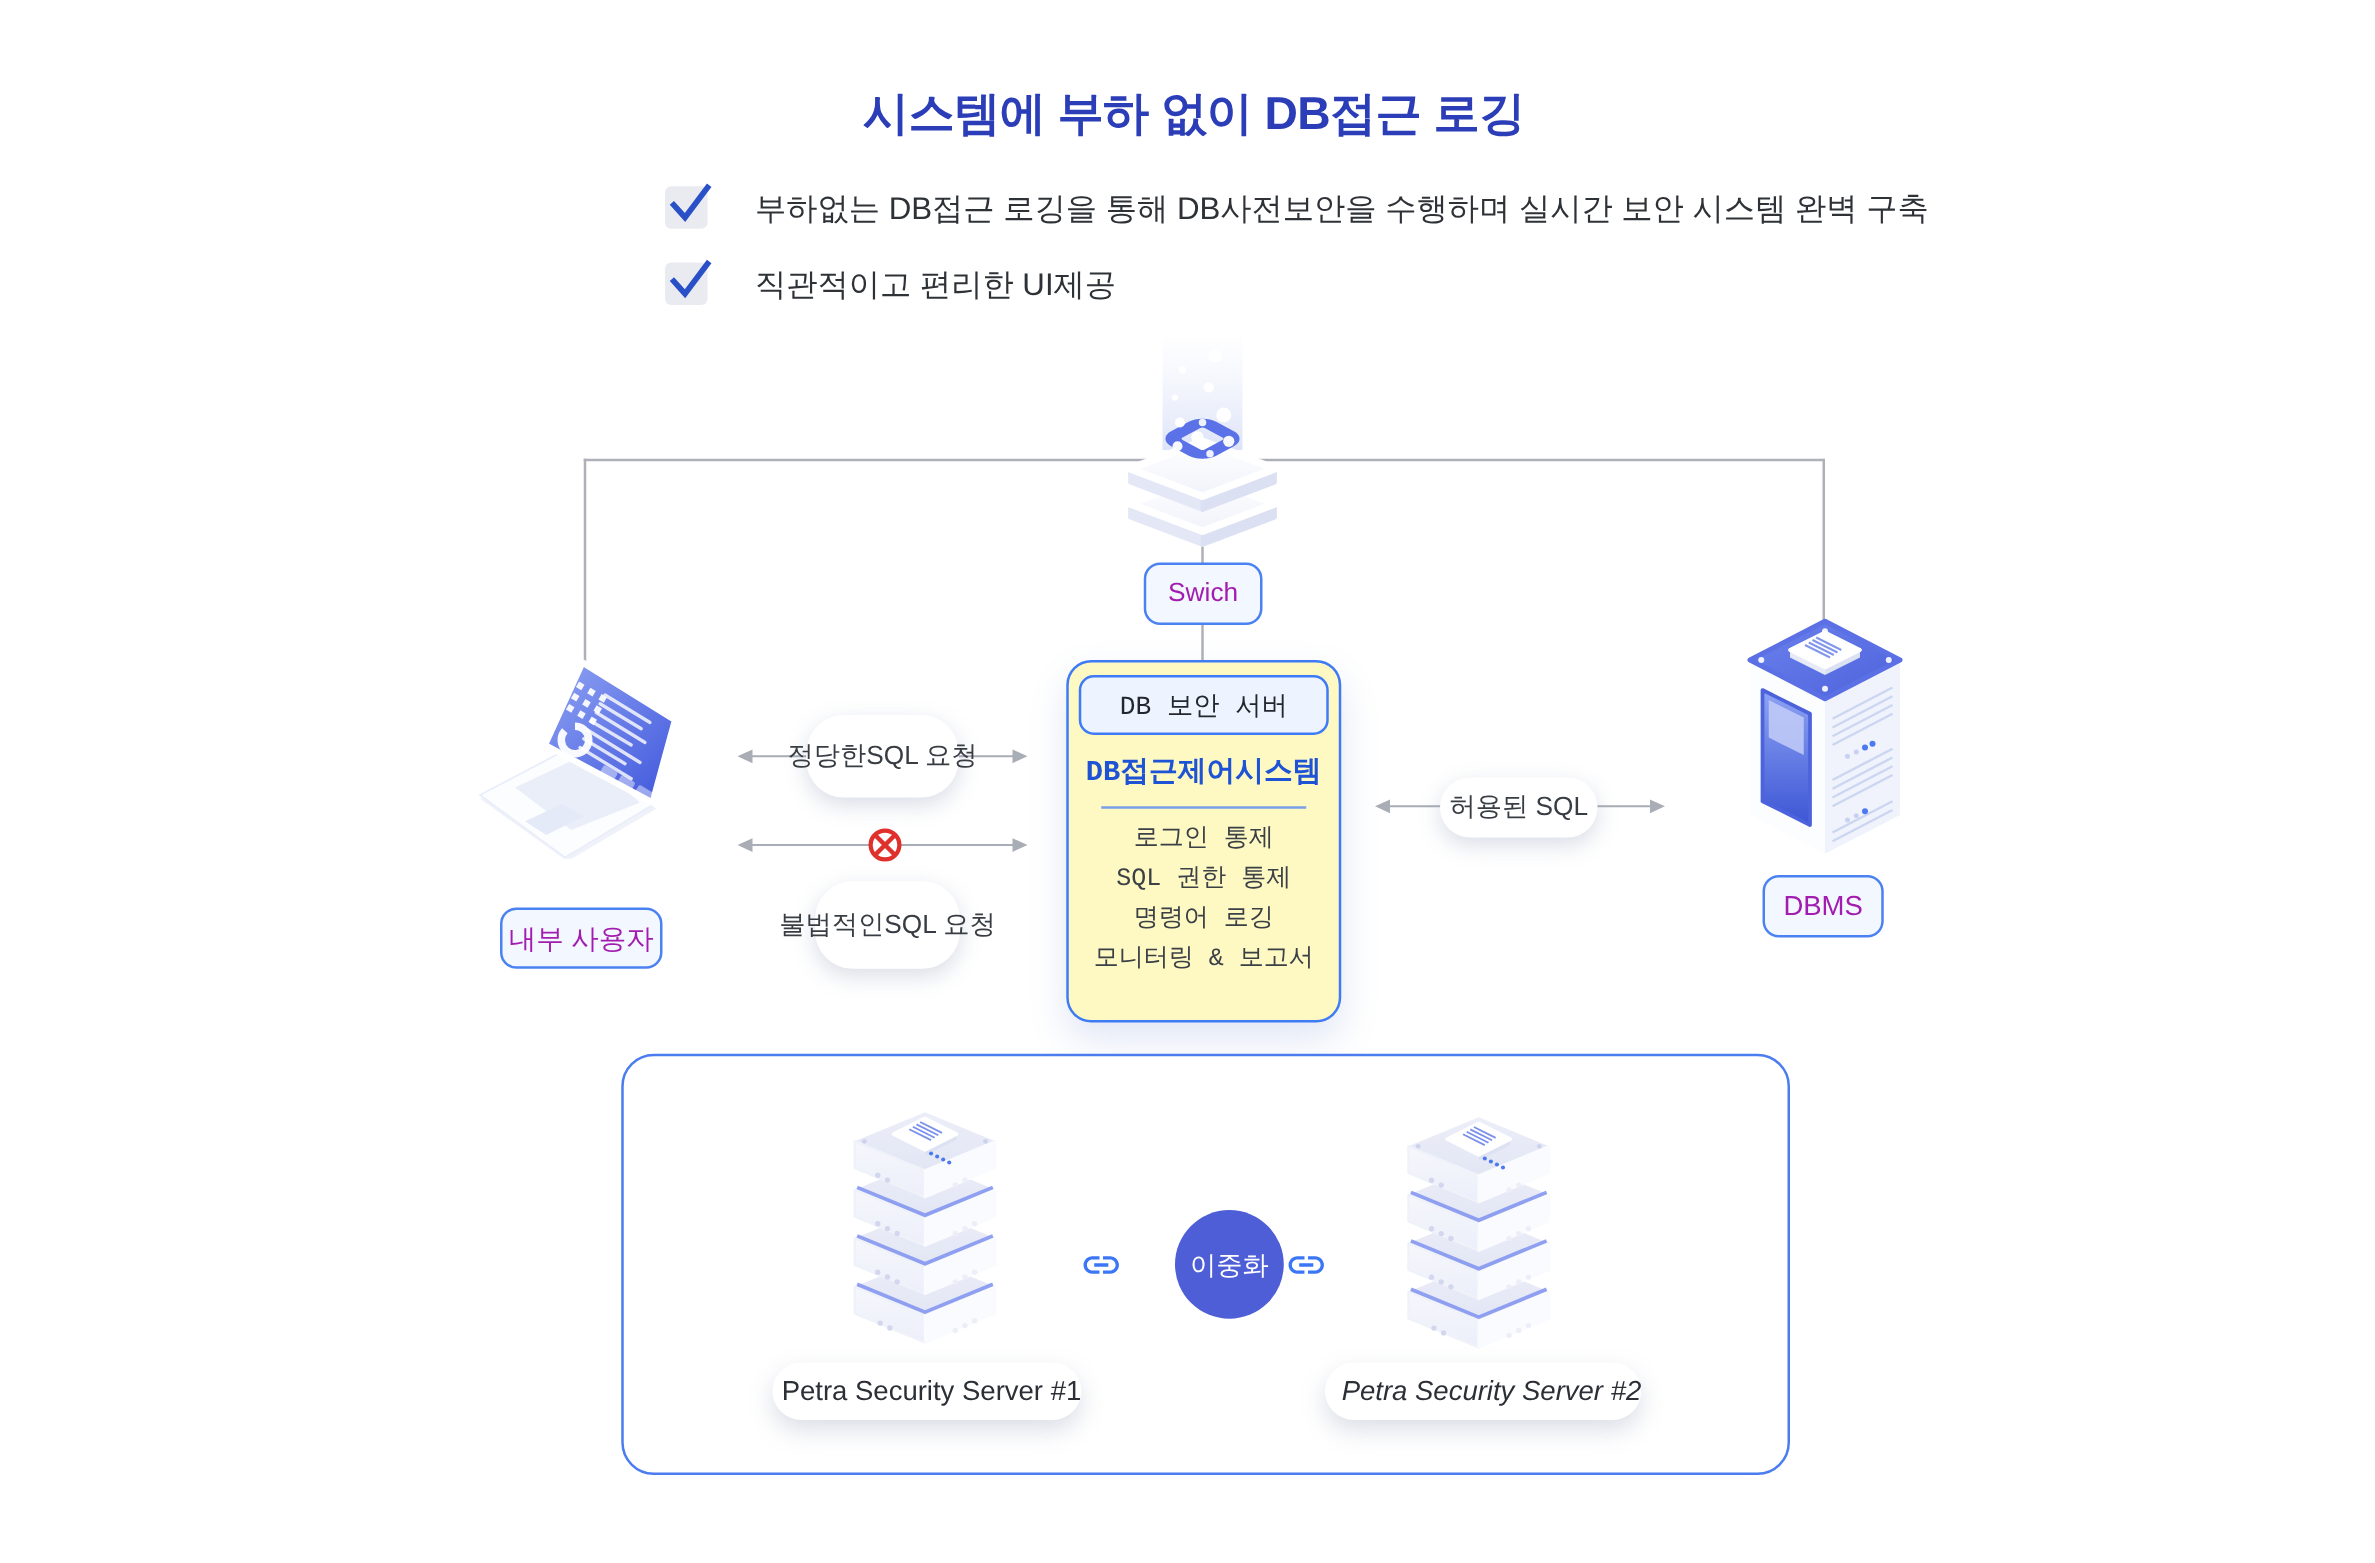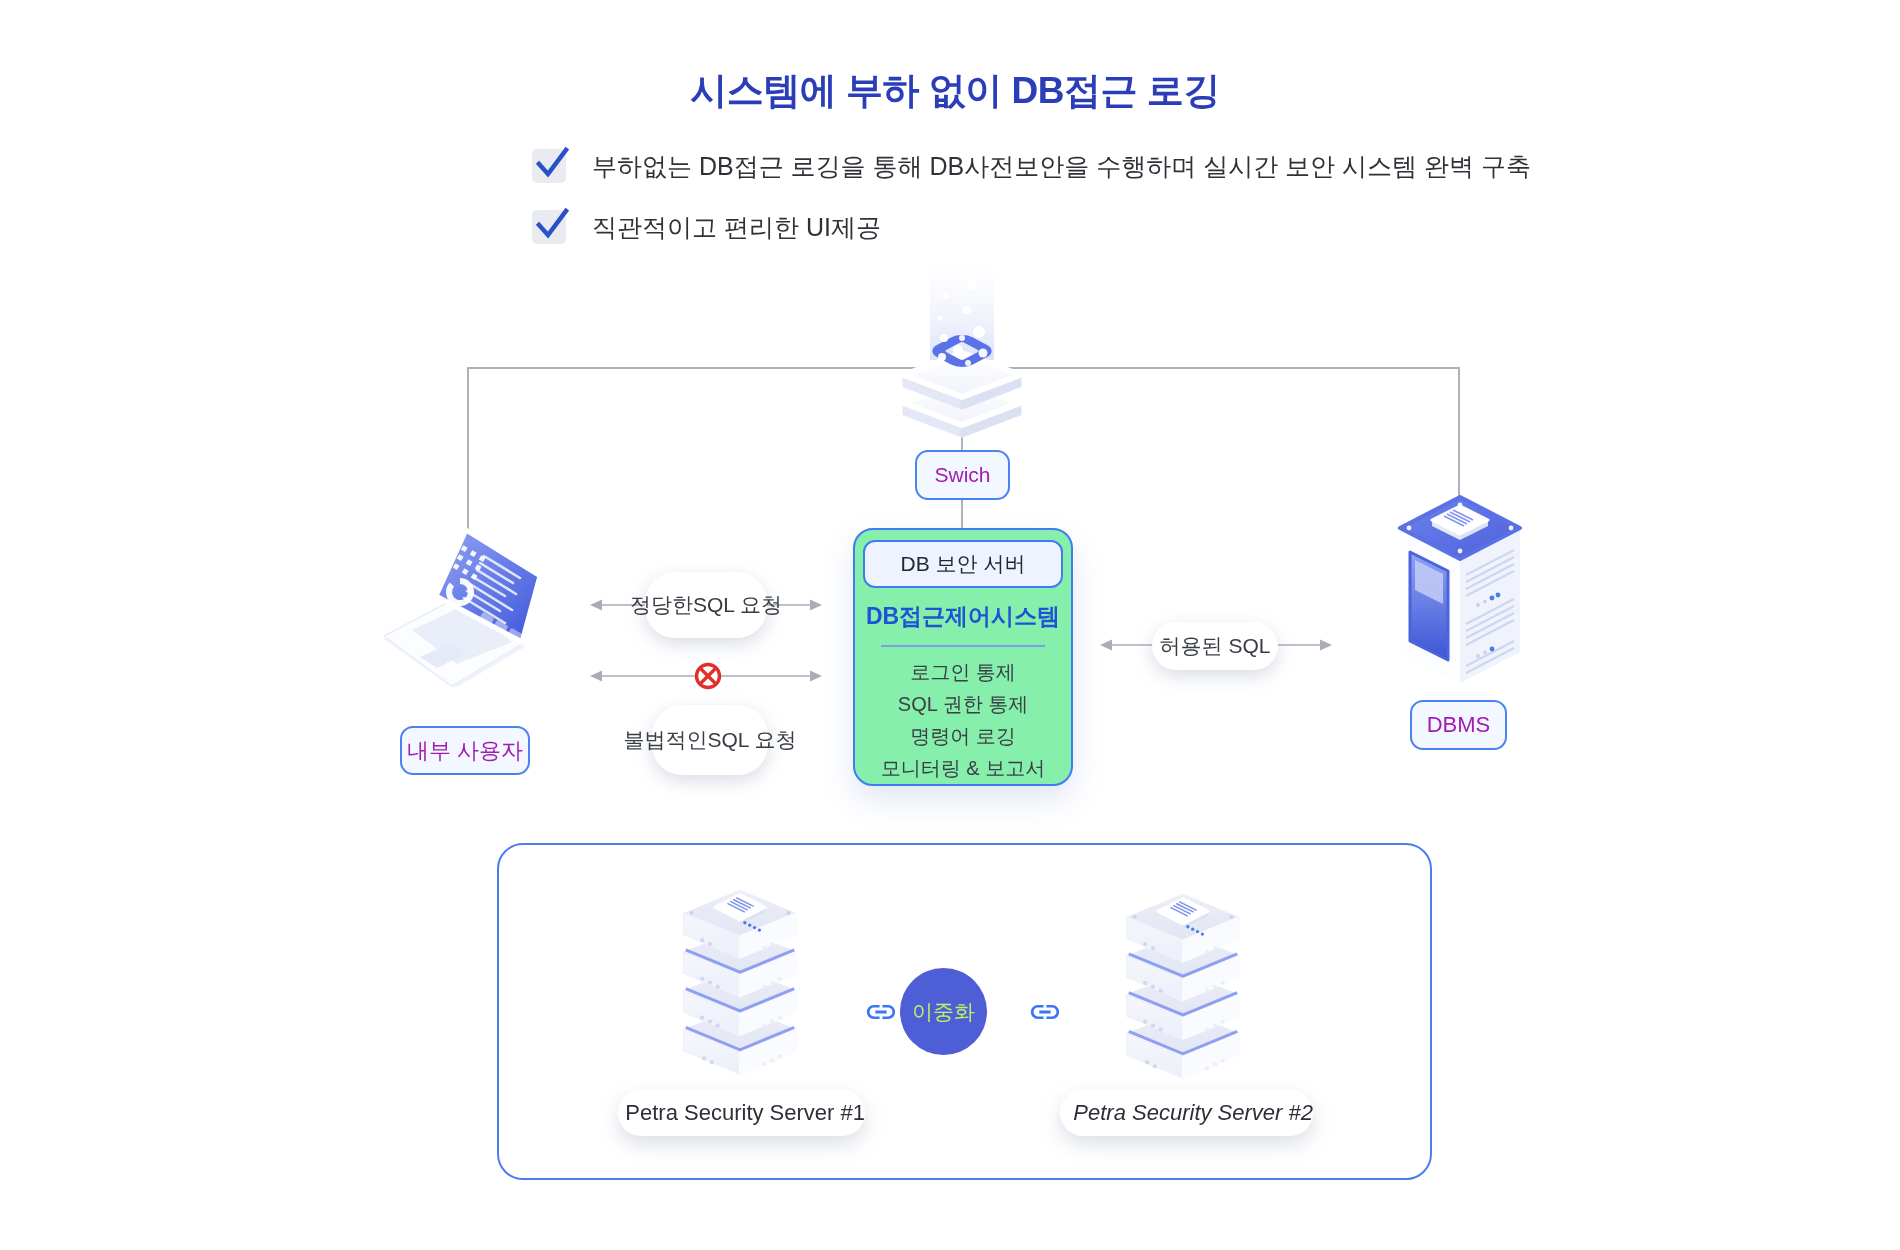--- a/index.html
+++ b/index.html
@@ -4,61 +4,61 @@
 <style>
   html,body{margin:0;padding:0;background:#ffffff;}
   body{width:1900px;height:1250px;font-family:"Liberation Sans","DejaVu Sans",sans-serif;-webkit-font-smoothing:antialiased;}
   .stage{position:relative;width:1900px;height:1250px;background:#fff;overflow:hidden;}
 
   .abs{position:absolute;}
 
   
   .title{position:absolute;left:455px;top:66px;width:1000px;text-align:center;
          font-size:37px;font-weight:700;color:#2b3eb8;letter-spacing:-0.5px;}
-  .bullet-row{position:absolute;left:532px;display:flex;align-items:center;gap:26px;height:36px;}
+  .bullet-row{position:absolute;left:532px;display:flex;align-items:center;gap:38px;height:36px;}
   .check-box{position:relative;width:34px;height:34px;background:#e9ebf0;border-radius:5px;flex:0 0 auto;}
   .check-box svg{position:absolute;left:1px;top:-5px;overflow:visible;}
   .bullet-text{font-size:25px;color:#2e3237;white-space:nowrap;}
 
   
   .line{position:absolute;background:#aeb1b7;}
 
   
   .node-label{position:absolute;background:#f3f7ff;border:2px solid #4b82f2;border-radius:13px;
               display:flex;align-items:center;justify-content:center;
               font-size:21px;color:#a21caf;box-sizing:border-box;white-space:nowrap;}
 
   
   .flow-pill{position:absolute;background:#ffffff;border-radius:30px;
              box-shadow:0 6px 18px rgba(120,132,165,0.28);
              display:flex;flex-direction:row;align-items:center;justify-content:center;
              font-size:21px;line-height:28px;color:#383d44;text-align:center;white-space:nowrap;}
 
   
-  .db-box{position:absolute;left:853px;top:528px;width:220px;height:258px;background:#86efac;
+  .db-box{position:absolute;left:853px;top:528px;width:220px;height:290px;background:#fef9c3;
           border:2px solid #3f7bf4;border-radius:20px;box-sizing:border-box;
-          box-shadow:0 14px 30px rgba(90,120,200,0.18);}
+          box-shadow:0 14px 30px rgba(90,120,200,0.18);font-family:Liberation Mono, monospace;}
   .db-box-header{margin:10px 8px 0 8px;height:48px;background:#eef4ff;border:2px solid #3f7bf4;
           border-radius:12px;display:flex;align-items:center;justify-content:center;
           font-size:21px;color:#23272d;box-sizing:border-box;white-space:nowrap;}
   .db-box-subtitle{margin-top:13px;text-align:center;font-size:23px;font-weight:700;color:#1e53d5;white-space:nowrap;}
   .db-divider{margin:13px 26px 0 26px;height:2px;background:#79a0e8;}
   .db-features{margin-top:9px;text-align:center;}
   .db-features div{font-size:20px;line-height:32px;color:#3b4046;white-space:nowrap;}
 
   
   .ha-box{position:absolute;left:497px;top:843px;width:935px;height:337px;background:#fff;
           border:2px solid #4b7df0;border-radius:26px;box-sizing:border-box;}
   .petra-pill{position:absolute;background:#fff;border-radius:23px;height:46px;
           box-shadow:0 8px 20px rgba(125,137,170,0.28);
           display:flex;align-items:center;justify-content:flex-end;
           font-size:22px;color:#2c3036;white-space:nowrap;}
-  .redundancy-badge{position:absolute;left:900px;top:968px;width:87px;height:87px;border-radius:50%;
+  .redundancy-badge{position:absolute;left:940px;top:968px;width:87px;height:87px;border-radius:50%;
           background:#4d5ed6;display:flex;align-items:center;justify-content:center;
-          color:#bef264;font-size:21px;white-space:nowrap;}
+          color:#ffffff;font-size:21px;white-space:nowrap;}
 
   svg{display:block;}
 </style>
 </head>
 <body>
 
 <div class="stage">
 
   <div class="title">시스템에 부하 없이 DB접근 로깅</div>
 

